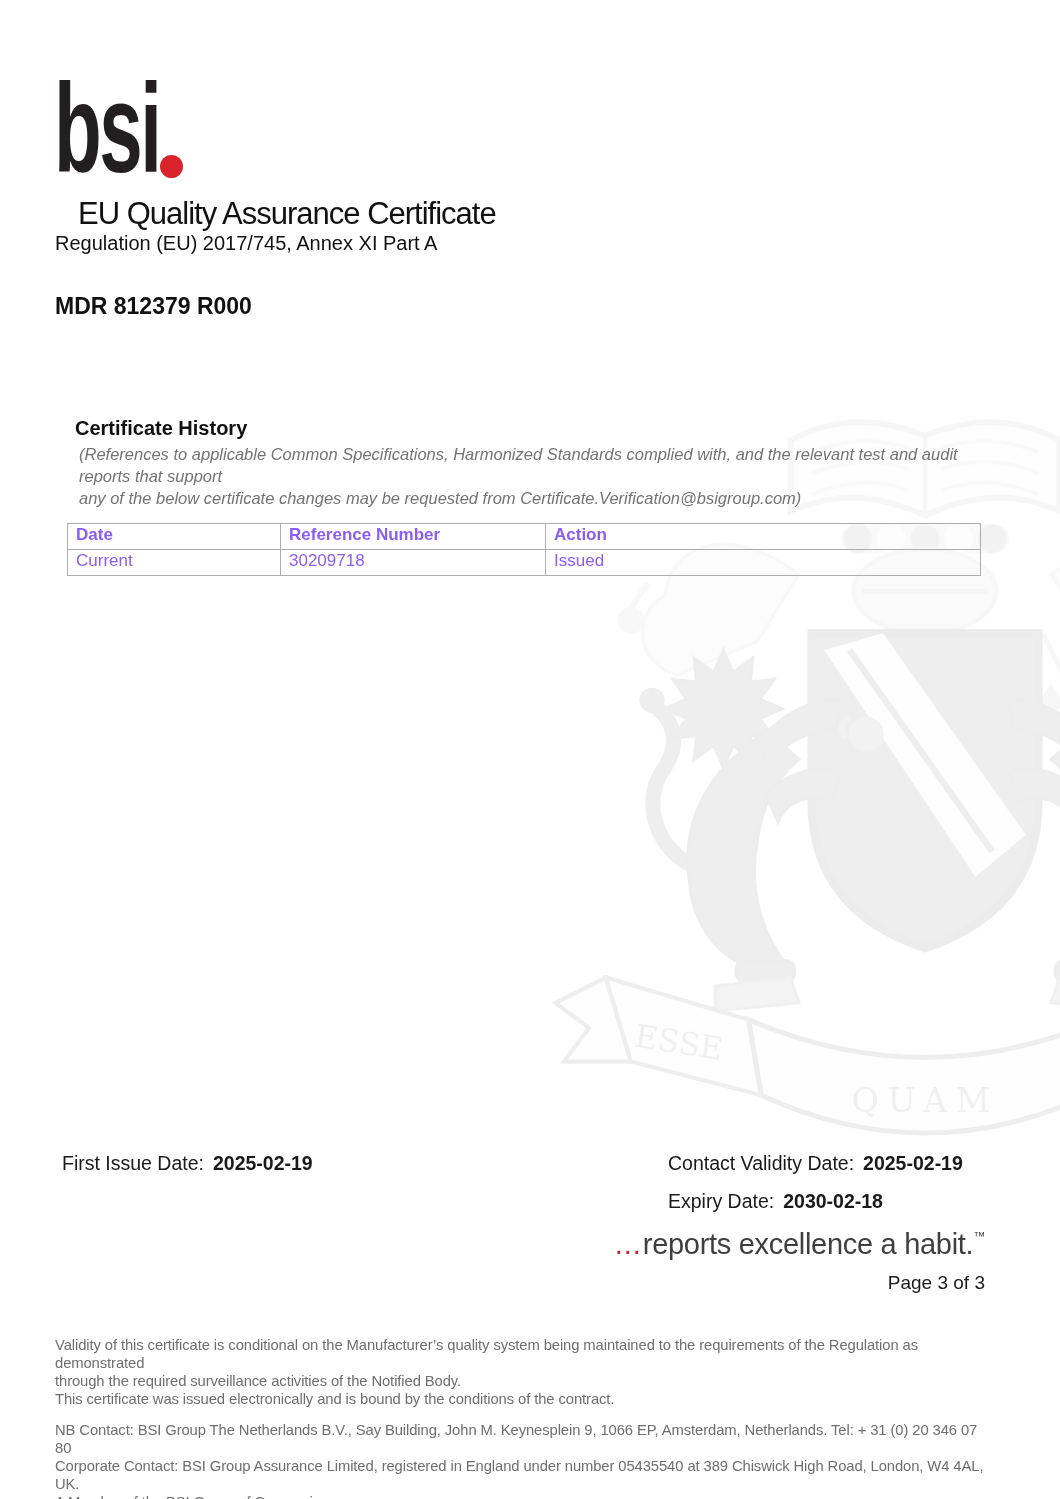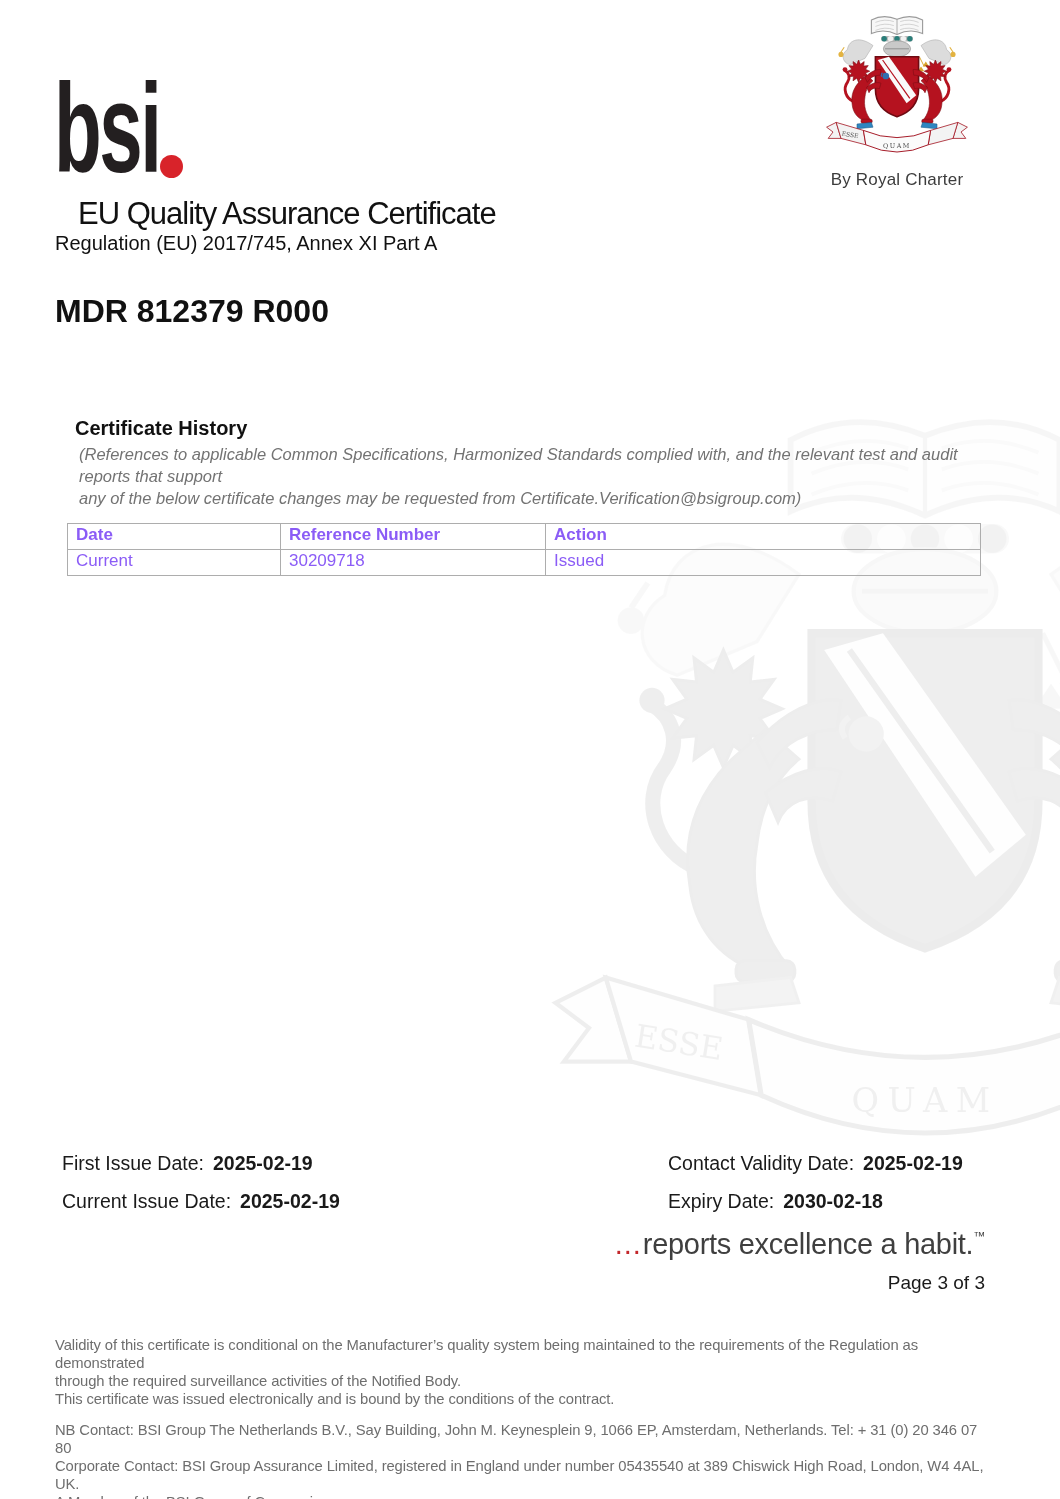--- a/index.html
+++ b/index.html
@@ -29,21 +29,21 @@
   .crest-block { position:absolute; left:812px; top:12px; width:170px; text-align:center; }
   .crest { width:160px; height:152px; }
   .crest-caption { font-size:17px; color:#3c3c3c; margin-top:2px; letter-spacing:0.2px; }
 
   
   .title {
     position:absolute; left:68px; top:186px; margin:10px;
     font-size:31px; font-weight:400; letter-spacing:-1px; color:#111;
   }
   .regulation { position:absolute; left:55px; top:232px; font-size:20px; color:#111; }
-  .mdr { position:absolute; left:55px; top:293px; font-size:32px; font-weight:700; color:#111; }
+  .mdr { position:absolute; left:55px; top:293px; font-size:23px; font-weight:700; color:#111; }
 
   
   .history { position:absolute; left:75px; top:417px; width:905px; }
   .history-heading { margin:0 0 3px 0; font-size:20px; font-weight:700; color:#111; }
   .note { margin:4px; font-style:italic; color:#737373; font-size:16.5px; line-height:1.33; }
   .history-table {
     border-collapse:collapse; table-layout:fixed; width:913px;
     margin-top:13px; margin-left:-8px; background:transparent;
   }
   .history-table th, .history-table td {
@@ -138,26 +138,20 @@
 
   <svg class="watermark" viewBox="0 0 200 190">
     <use href="#crest"></use>
   </svg>
 
   <div class="logo">
     <span class="logo-text">bsi</span>
     <span class="logo-dot"></span>
   </div>
 
-  <div class="crest-block">
-    <svg class="crest" viewBox="0 0 200 190">
-      <use href="#crest"></use>
-    </svg>
-    <div class="crest-caption">By Royal Charter</div>
-  </div>
 
   <h1 class="title">EU Quality Assurance Certificate</h1>
   <div class="regulation">Regulation (EU) 2017/745, Annex XI Part A</div>
   <div class="mdr">MDR 812379 R000</div>
 
   <section class="history">
     <h2 class="history-heading">Certificate History</h2>
     <p class="note">
       <span>(References to applicable Common Specifications, Harmonized Standards complied with, and the relevant test and audit reports that support</span><br>
       <span>any of the below certificate changes may be requested from Certificate.Verification@bsigroup.com)</span>
@@ -182,23 +176,20 @@
           <td>Issued</td>
         </tr>
       </tbody>
     </table>
   </section>
 
   <div class="dates-left">
     <div class="date-row">
       <span>First Issue Date:</span><span class="date-value">2025-02-19</span>
     </div>
-    <div class="date-row">
-      <span>Current Issue Date:</span><span class="date-value">2025-02-19</span>
-    </div>
   </div>
 
   <div class="dates-right">
     <div class="date-row">
       <span>Contact Validity Date:</span><span class="date-value">2025-02-19</span>
     </div>
     <div class="date-row">
       <span>Expiry Date:</span><span class="date-value">2030-02-18</span>
     </div>
   </div>

